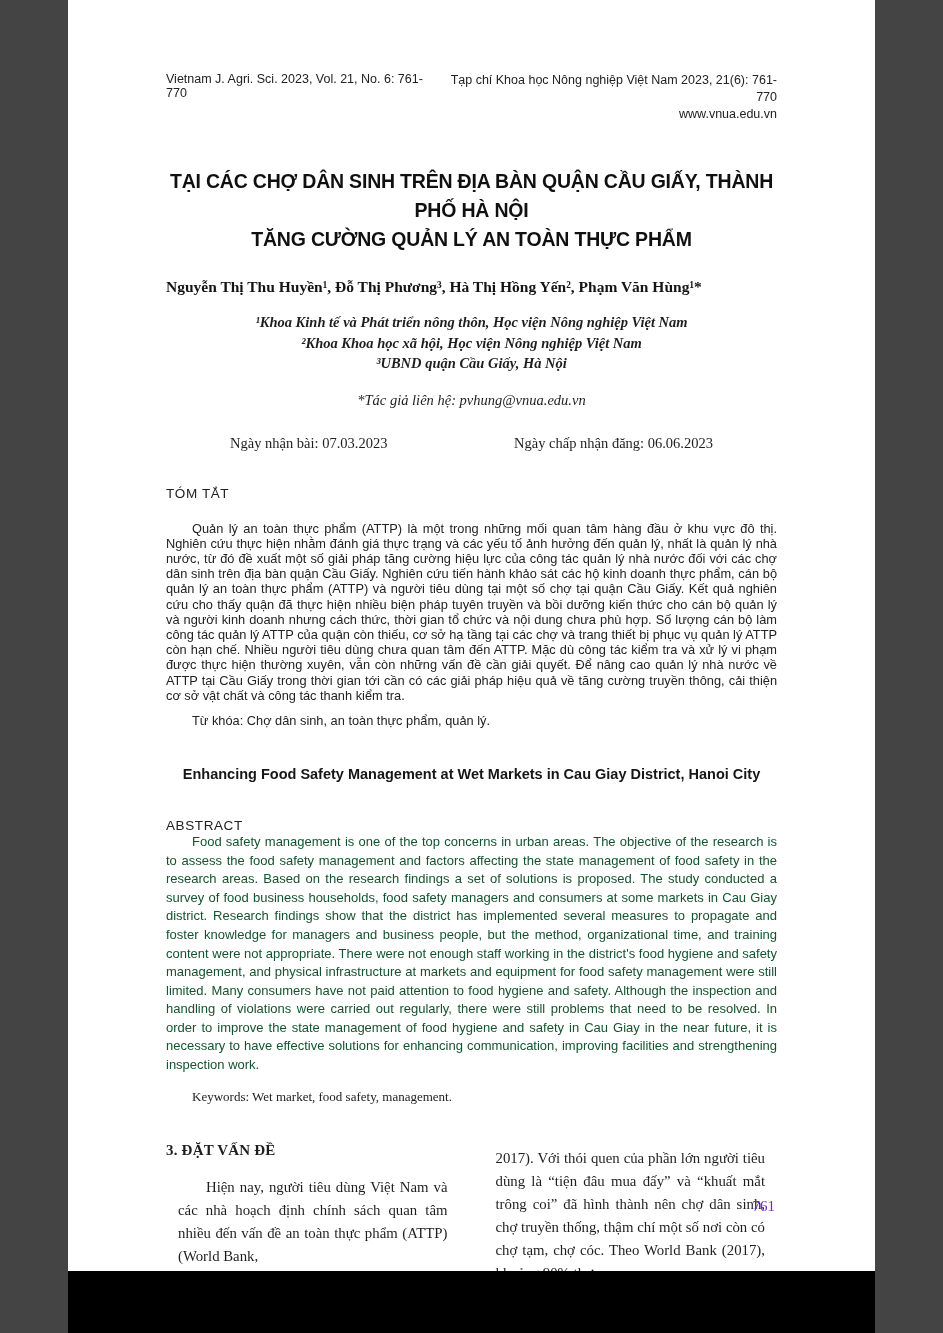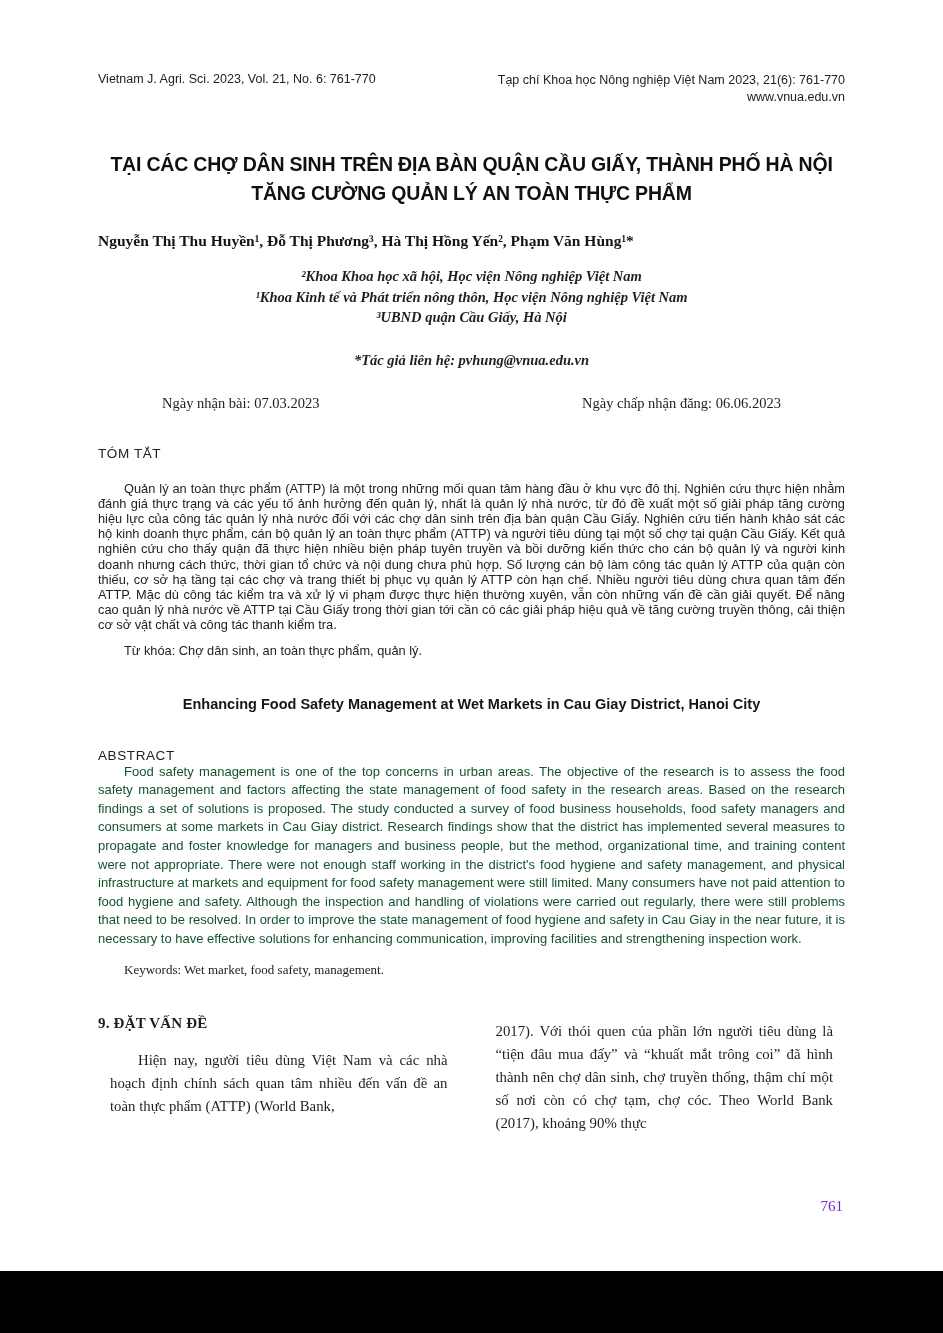--- a/index.html
+++ b/index.html
@@ -1,18 +1,18 @@
 <!DOCTYPE html>
 <html><head>
 <meta charset="utf-8">
 <style>
   html,body { margin:0; padding:0; background:#444; }
   .page {
     position:relative;
-    width:943px; height:1333px;
+    width:807px; height:1333px;
     margin:0 auto;
     background:#ffffff;
     overflow:hidden;
     font-family:"Liberation Serif", serif;
     color:#1e1e1e;
   }
   .content { padding:0 98px; }
 
   .header {
     display:flex; justify-content:space-between; align-items:flex-start;
@@ -34,22 +34,22 @@
     font-weight:bold; font-size:15.5px; color:#141414;
   }
 
   .affiliations {
     text-align:center; margin-top:16px;
     font-style:italic; font-weight:bold;
     font-size:14.5px; line-height:20.5px;
   }
 
   .contact {
-    text-align:center; margin-top:24px;
-    font-style:italic; font-size:14.5px;font-weight:bold;
+    text-align:center; margin-top:18px;
+    font-style:italic; font-size:14.5px;
   }
   .contact .email { font-style:italic; }
 
   .dates {
     display:flex; justify-content:space-between;
     margin-top:26px; padding:0 64px;
     font-size:14.5px;
   }
 
   .abs-heading {
@@ -119,22 +119,22 @@
     </div>
 
     <div class="title">
       <div>TẠI CÁC CHỢ DÂN SINH TRÊN ĐỊA BÀN QUẬN CẦU GIẤY, THÀNH PHỐ HÀ NỘI</div>
       <div>TĂNG CƯỜNG QUẢN LÝ AN TOÀN THỰC PHẨM</div>
     </div>
 
     <div class="authors">Nguyễn Thị Thu Huyền¹, Đỗ Thị Phương³, Hà Thị Hồng Yến², Phạm Văn Hùng¹*</div>
 
     <div class="affiliations">
+      <div>¹Khoa Kinh tế và Phát triển nông thôn, Học viện Nông nghiệp Việt Nam</div>
       <div>²Khoa Khoa học xã hội, Học viện Nông nghiệp Việt Nam</div>
-      <div>¹Khoa Kinh tế và Phát triển nông thôn, Học viện Nông nghiệp Việt Nam</div>
       <div>³UBND quận Cầu Giấy, Hà Nội</div>
     </div>
 
     <div class="contact"><span>*Tác giả liên hệ: </span><span class="email">pvhung@vnua.edu.vn</span></div>
 
     <div class="dates">
       <div>Ngày nhận bài: 07.03.2023</div>
       <div>Ngày chấp nhận đăng: 06.06.2023</div>
     </div>
 
@@ -143,21 +143,21 @@
     <div class="kw-vi">Từ khóa: Chợ dân sinh, an toàn thực phẩm, quản lý.</div>
 
     <div class="en-title">Enhancing Food Safety Management at Wet Markets in Cau Giay District, Hanoi City</div>
 
     <div class="abs-heading en">ABSTRACT</div>
     <div class="abs-en">Food safety management is one of the top concerns in urban areas. The objective of the research is to assess the food safety management and factors affecting the state management of food safety in the research areas. Based on the research findings a set of solutions is proposed. The study conducted a survey of food business households, food safety managers and consumers at some markets in Cau Giay district. Research findings show that the district has implemented several measures to propagate and foster knowledge for managers and business people, but the method, organizational time, and training content were not appropriate. There were not enough staff working in the district's food hygiene and safety management, and physical infrastructure at markets and equipment for food safety management were still limited. Many consumers have not paid attention to food hygiene and safety. Although the inspection and handling of violations were carried out regularly, there were still problems that need to be resolved. In order to improve the state management of food hygiene and safety in Cau Giay in the near future, it is necessary to have effective solutions for enhancing communication, improving facilities and strengthening inspection work.</div>
     <div class="kw-en">Keywords: Wet market, food safety, management.</div>
 
     <div class="columns">
       <div class="col col-left">
-        <div class="sec-heading">9. ĐẶT VẤN ĐỀ</div>
+        <div class="sec-heading">3. ĐẶT VẤN ĐỀ</div>
         <p>Hiện nay, người tiêu dùng Việt Nam và các nhà hoạch định chính sách quan tâm nhiều đến vấn đề an toàn thực phẩm (ATTP) (World Bank,</p>
       </div>
       <div class="col col-right">
         <p>2017). Với thói quen của phần lớn người tiêu dùng là “tiện đâu mua đấy” và “khuất mắt trông coi” đã hình thành nên chợ dân sinh, chợ truyền thống, thậm chí một số nơi còn có chợ tạm, chợ cóc. Theo World Bank (2017), khoảng 90% thực</p>
       </div>
     </div>
 
   </div>
 
   <div class="page-number">761</div>

